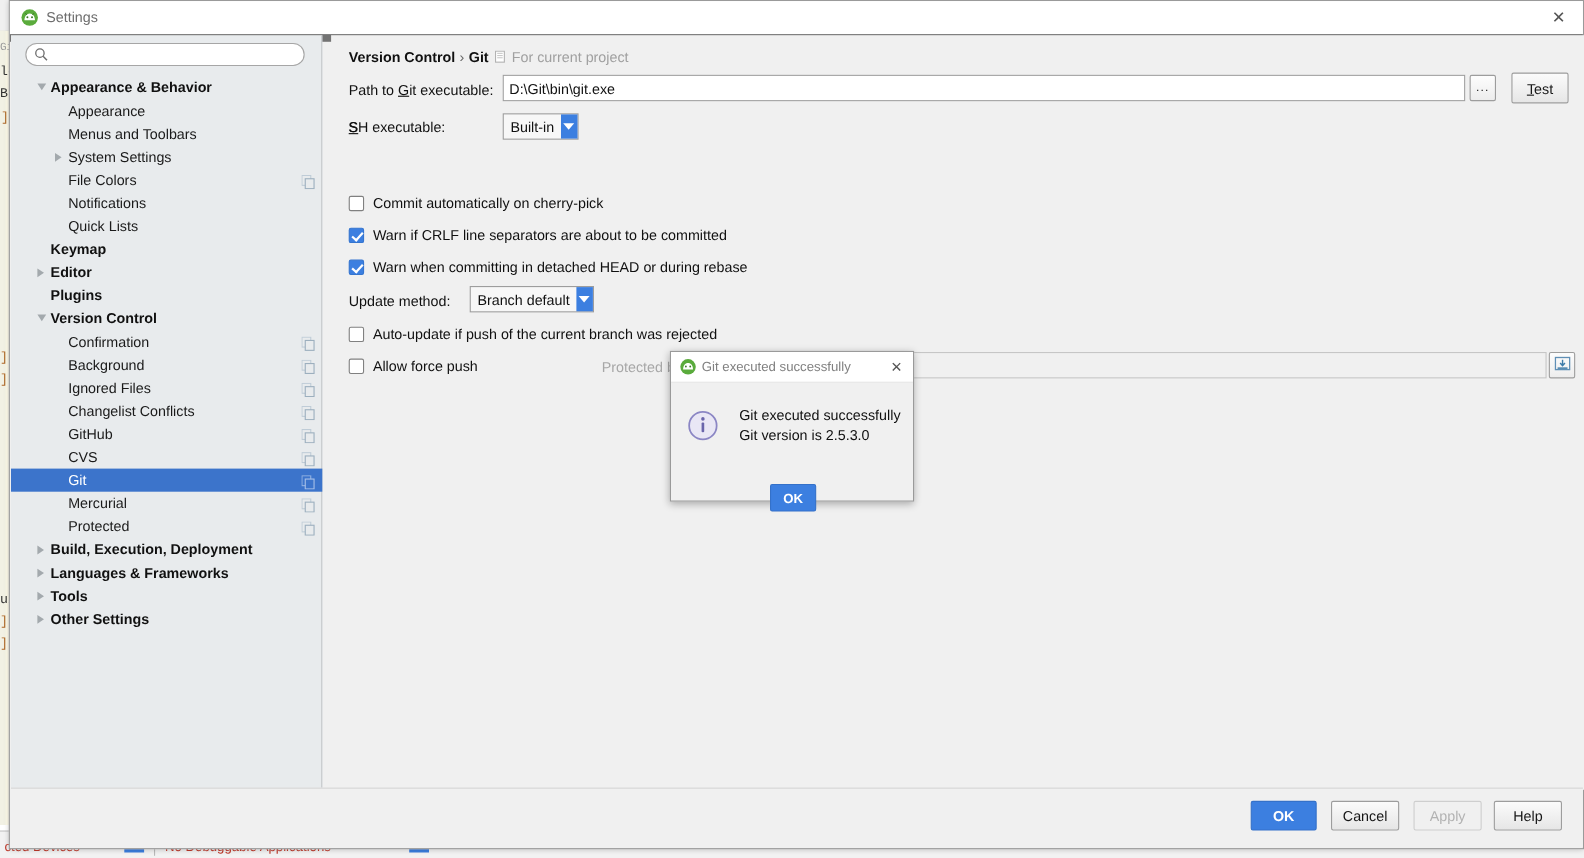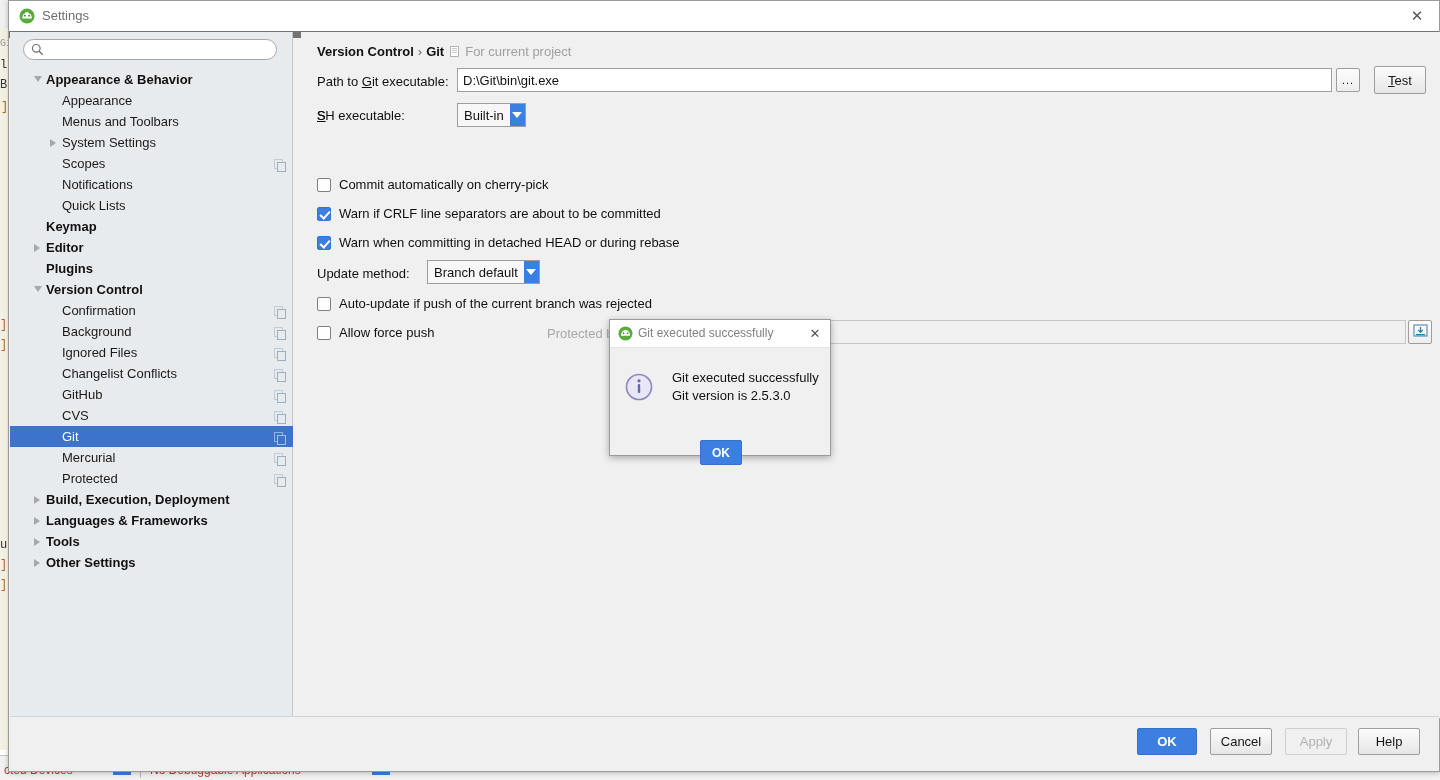--- a/index.html
+++ b/index.html
@@ -263,21 +263,21 @@
             <span class="lbl" style="left: 52px;">Appearance</span>
           </div>
           <div class="tree-row">
             <span class="lbl" style="left: 52px;">Menus and Toolbars</span>
           </div>
           <div class="tree-row">
             <span class="arrow collapsed" style="left: 40px;"></span>
             <span class="lbl" style="left: 52px;">System Settings</span>
           </div>
           <div class="tree-row">
-            <span class="lbl" style="left: 52px;">Scopes</span>
+            <span class="lbl" style="left: 52px;">File Colors</span>
             <span class="scope-icon"><svg width="13" height="13" viewBox="0 0 13 13">
                 <rect x="0.5" y="0.5" width="8" height="9" fill="none" stroke="#9fb4c6" stroke-width="1"></rect>
                 <rect x="3.5" y="3.5" width="8" height="9" fill="#e8ebed" stroke="#5f7f99" stroke-width="1"></rect>
               </svg></span>
           </div>
           <div class="tree-row">
             <span class="lbl" style="left: 52px;">Notifications</span>
           </div>
           <div class="tree-row">
             <span class="lbl" style="left: 52px;">Quick Lists</span>

